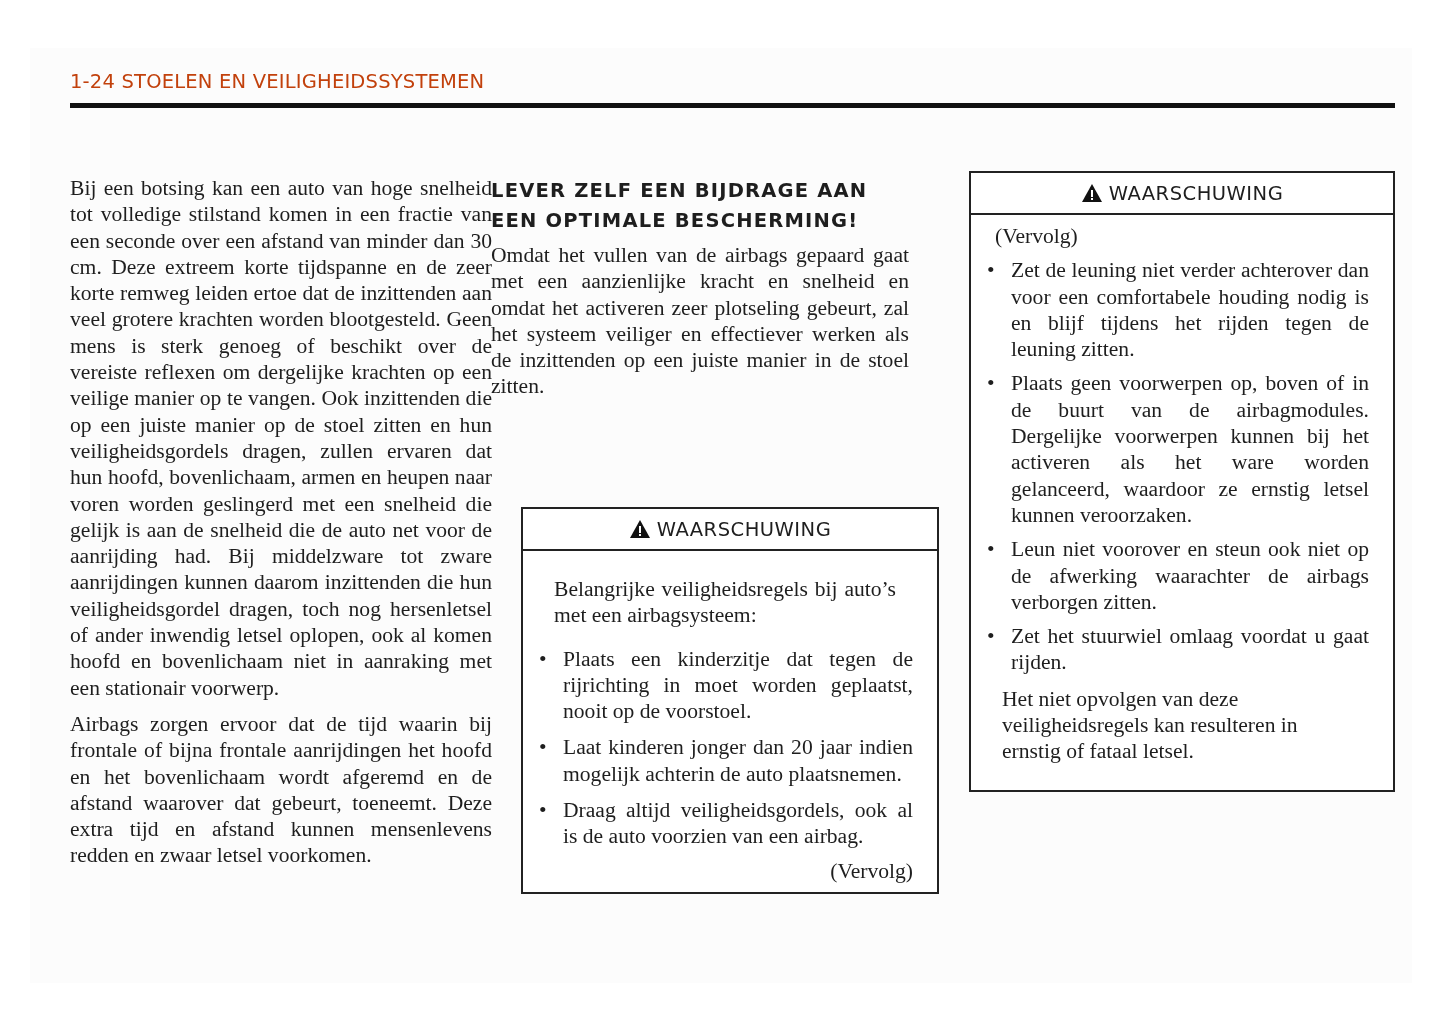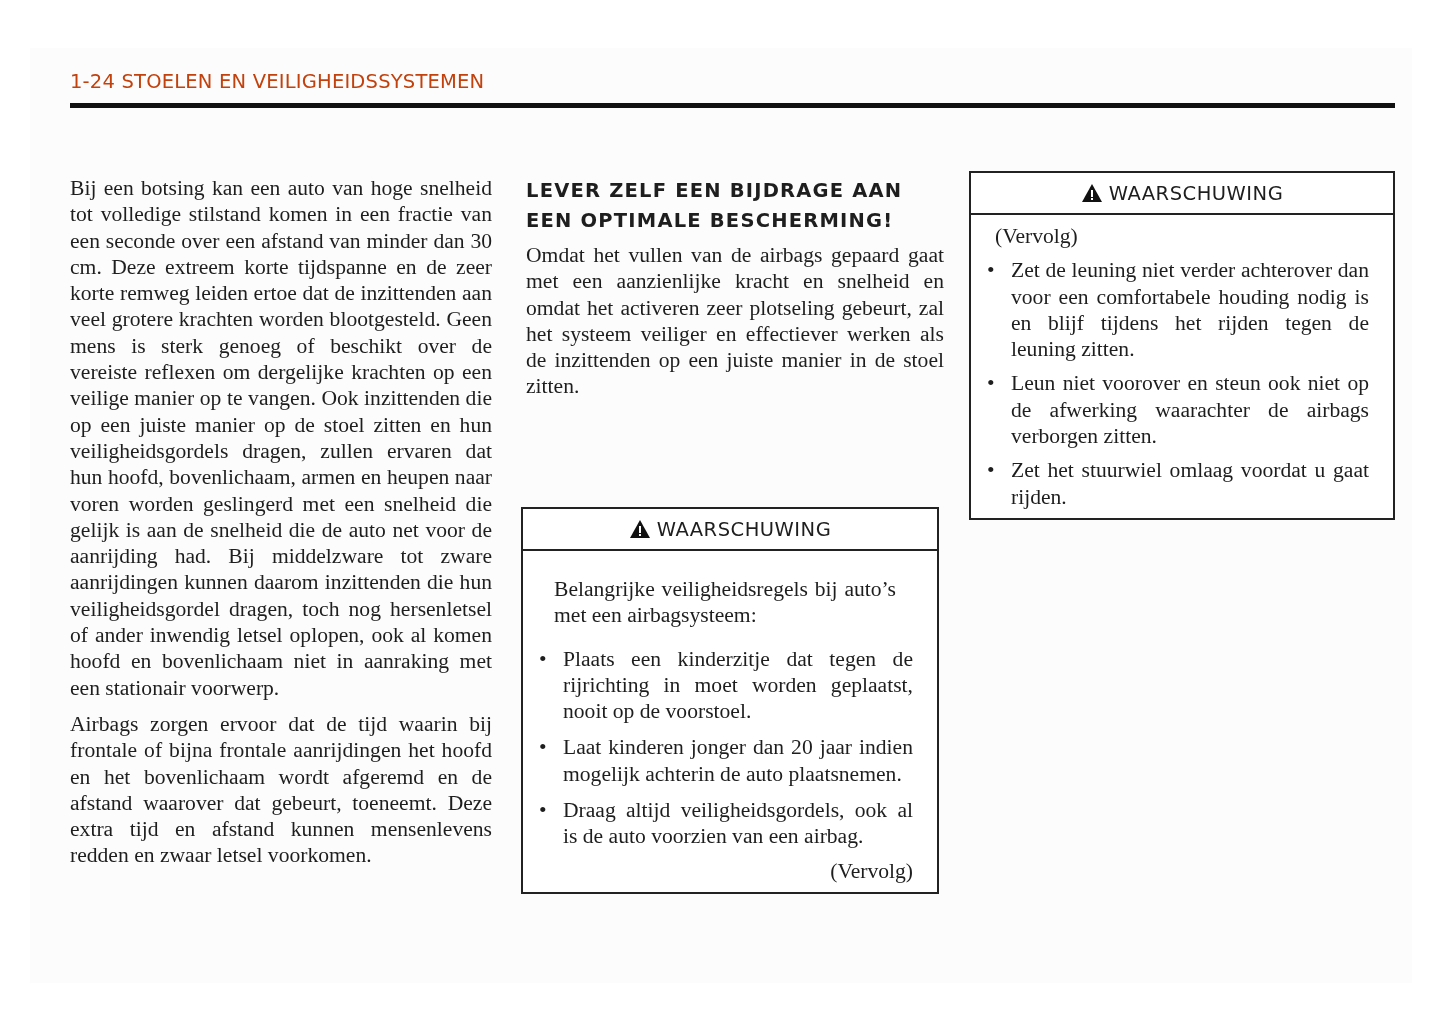--- a/index.html
+++ b/index.html
@@ -16,21 +16,21 @@
     font-family: "DejaVu Sans", "Liberation Sans", sans-serif; font-size: 19.5px;
     letter-spacing: 0.2px; color: #c2410c;
   }
   .head-rule {
     position: absolute; left: 70px; top: 103px; width: 1325px; height: 5px; background: #111;
   }
   .col { position: absolute; font-size: 21.6px; line-height: 26.3px; }
   .col p { margin: 0; text-align: justify; }
   .col1 { left: 70px; top: 175px; width: 422px; }
   .col1 p + p { margin-top: 10px; }
-  .col2 { left: 526px; top: 176px; width: 418px; }
+  .col2 { left: 491px; top: 176px; width: 418px; }
   .heading {
     font-family: "DejaVu Sans", "Liberation Sans", sans-serif; font-weight: bold;
     font-size: 19.5px; line-height: 30px; letter-spacing: 1.2px; margin-bottom: 6px;
   }
   .col2 p + p { margin-top: 10px; font-weight: bold; }
   .warn-box {
     position: absolute; border: 2px solid #222; background: #fff;
   }
   .warn-head {
     border-bottom: 2px solid #222; text-align: center; height: 40px; line-height: 42px;
@@ -93,17 +93,19 @@
     <svg width="22" height="20" viewBox="0 0 22 20">
       <polygon points="11,1 21,19 1,19" fill="#111"></polygon>
       <rect x="10" y="7" width="2" height="7" fill="#fff"></rect>
       <rect x="10" y="15" width="2" height="2" fill="#fff"></rect>
     </svg><span>WAARSCHUWING</span>
   </div>
   <div class="warn-body">
     <div class="cont-left">(Vervolg)</div>
     <ul>
       <li>Zet de leuning niet verder achterover dan voor een comfortabele houding nodig is en blijf tijdens het rijden tegen de leuning zitten.</li>
+      <li>Plaats geen voorwerpen op, boven of in de buurt van de airbagmodules. Dergelijke voorwerpen kunnen bij het activeren als het ware worden gelanceerd, waardoor ze ernstig letsel kunnen veroorzaken.</li>
       <li>Leun niet voorover en steun ook niet op de afwerking waarachter de airbags verborgen zitten.</li>
       <li>Zet het stuurwiel omlaag voordat u gaat rijden.</li>
     </ul>
+    <p class="final">Het niet opvolgen van deze veiligheidsregels kan resulteren in ernstig of fataal letsel.</p>
   </div>
 </div>
 
 </body></html>

